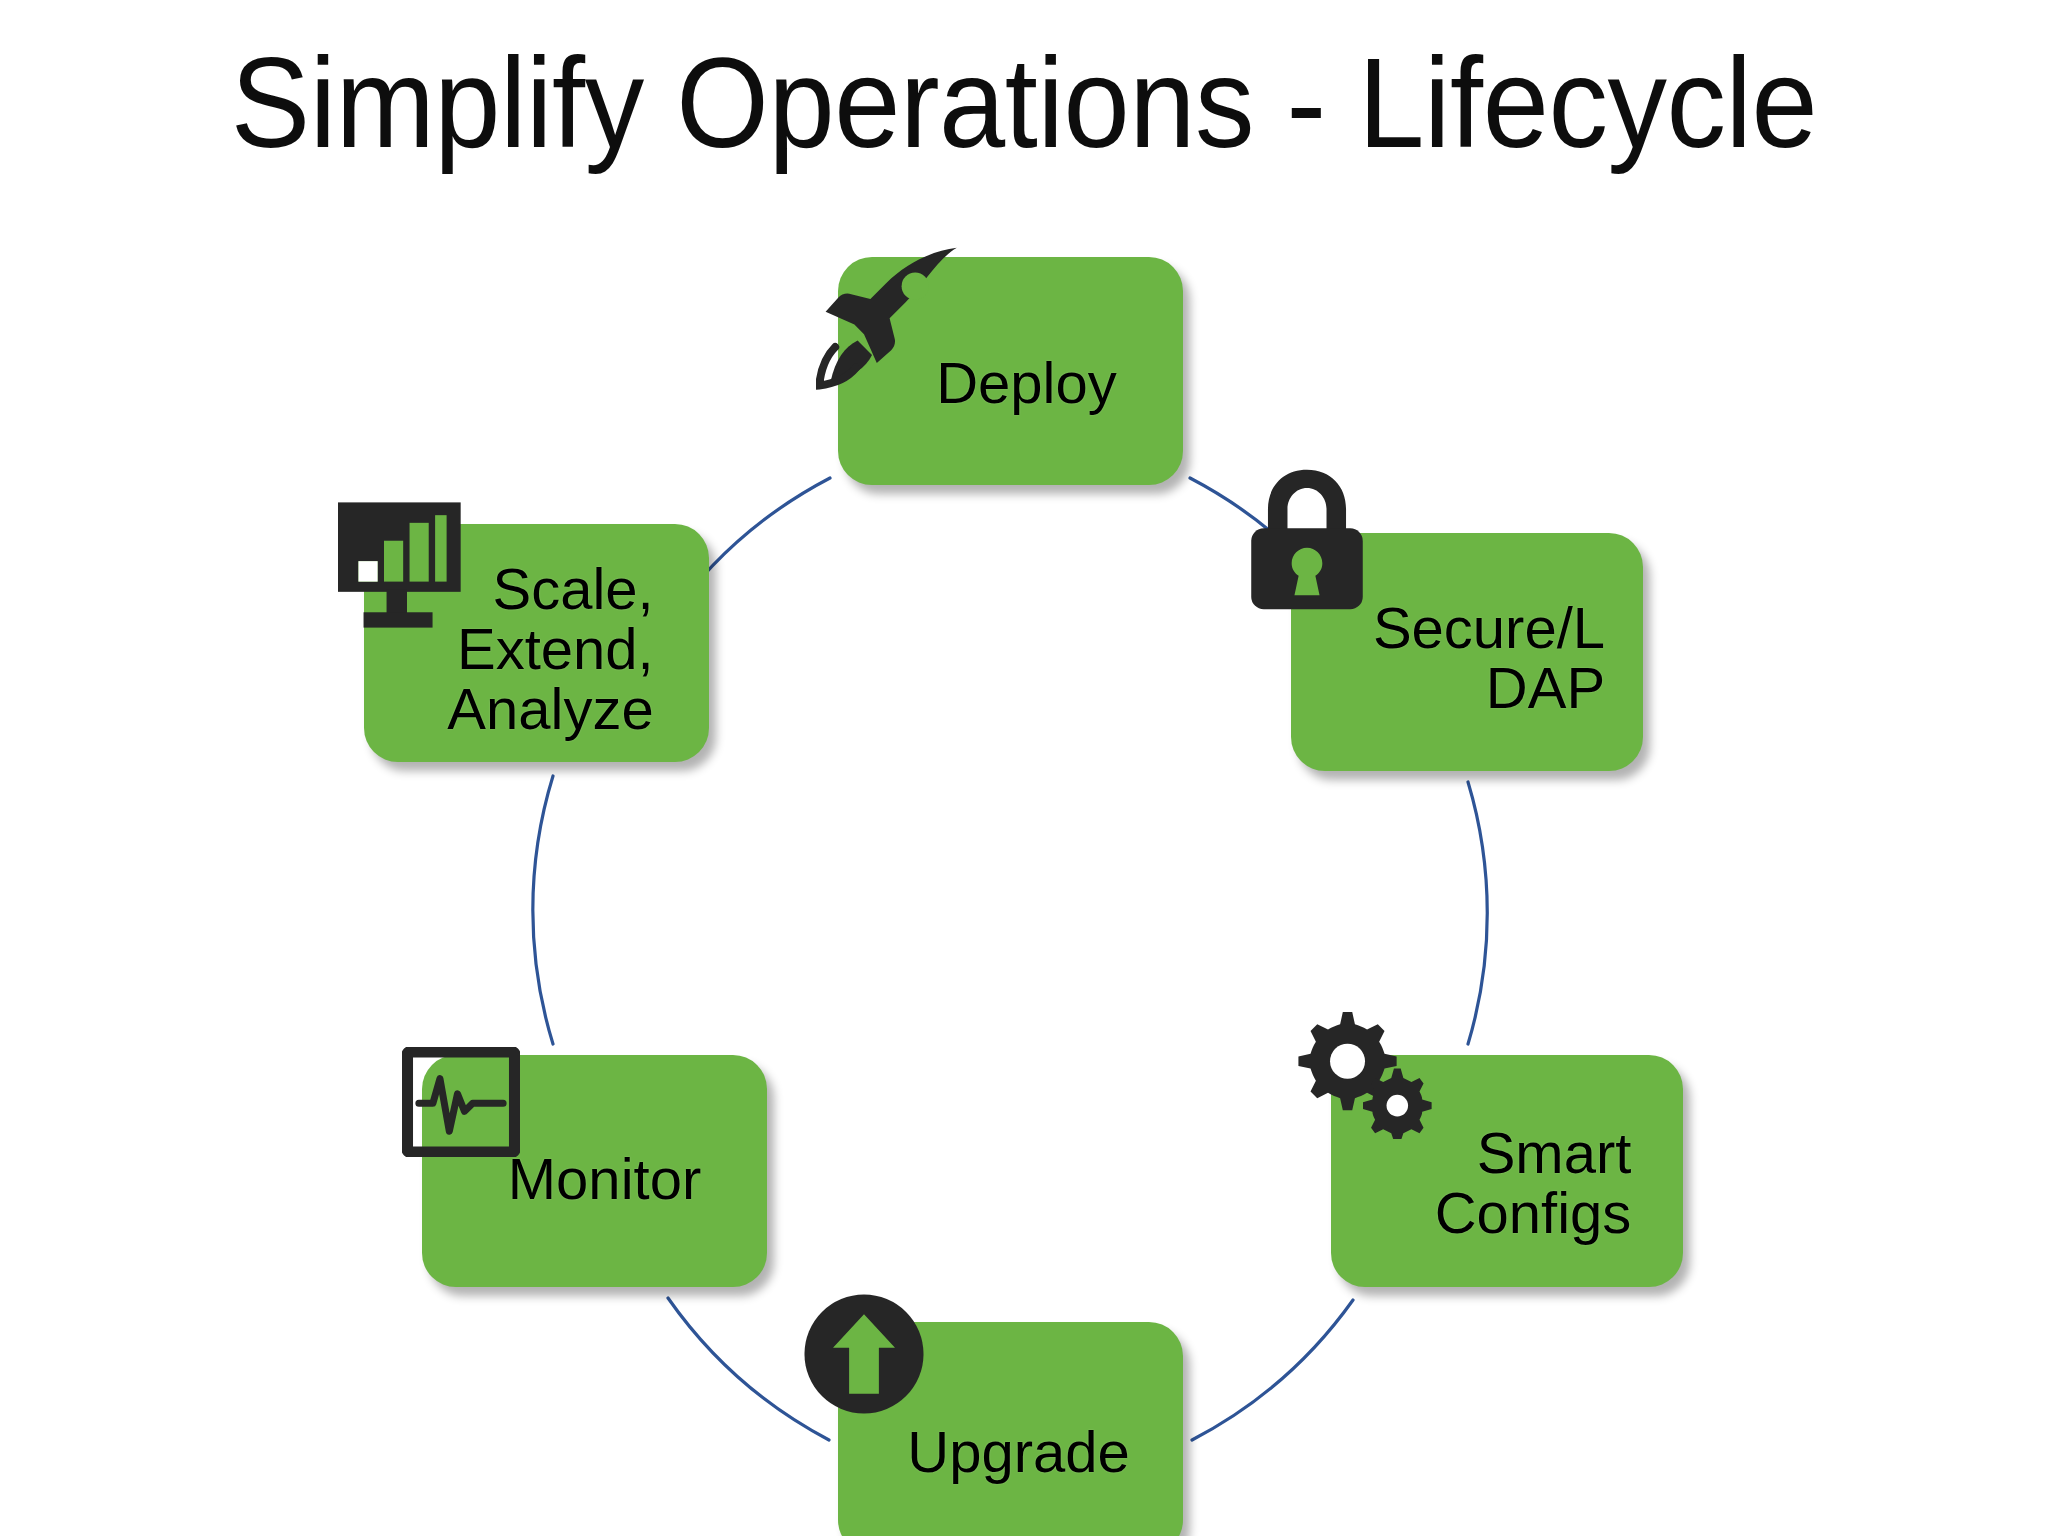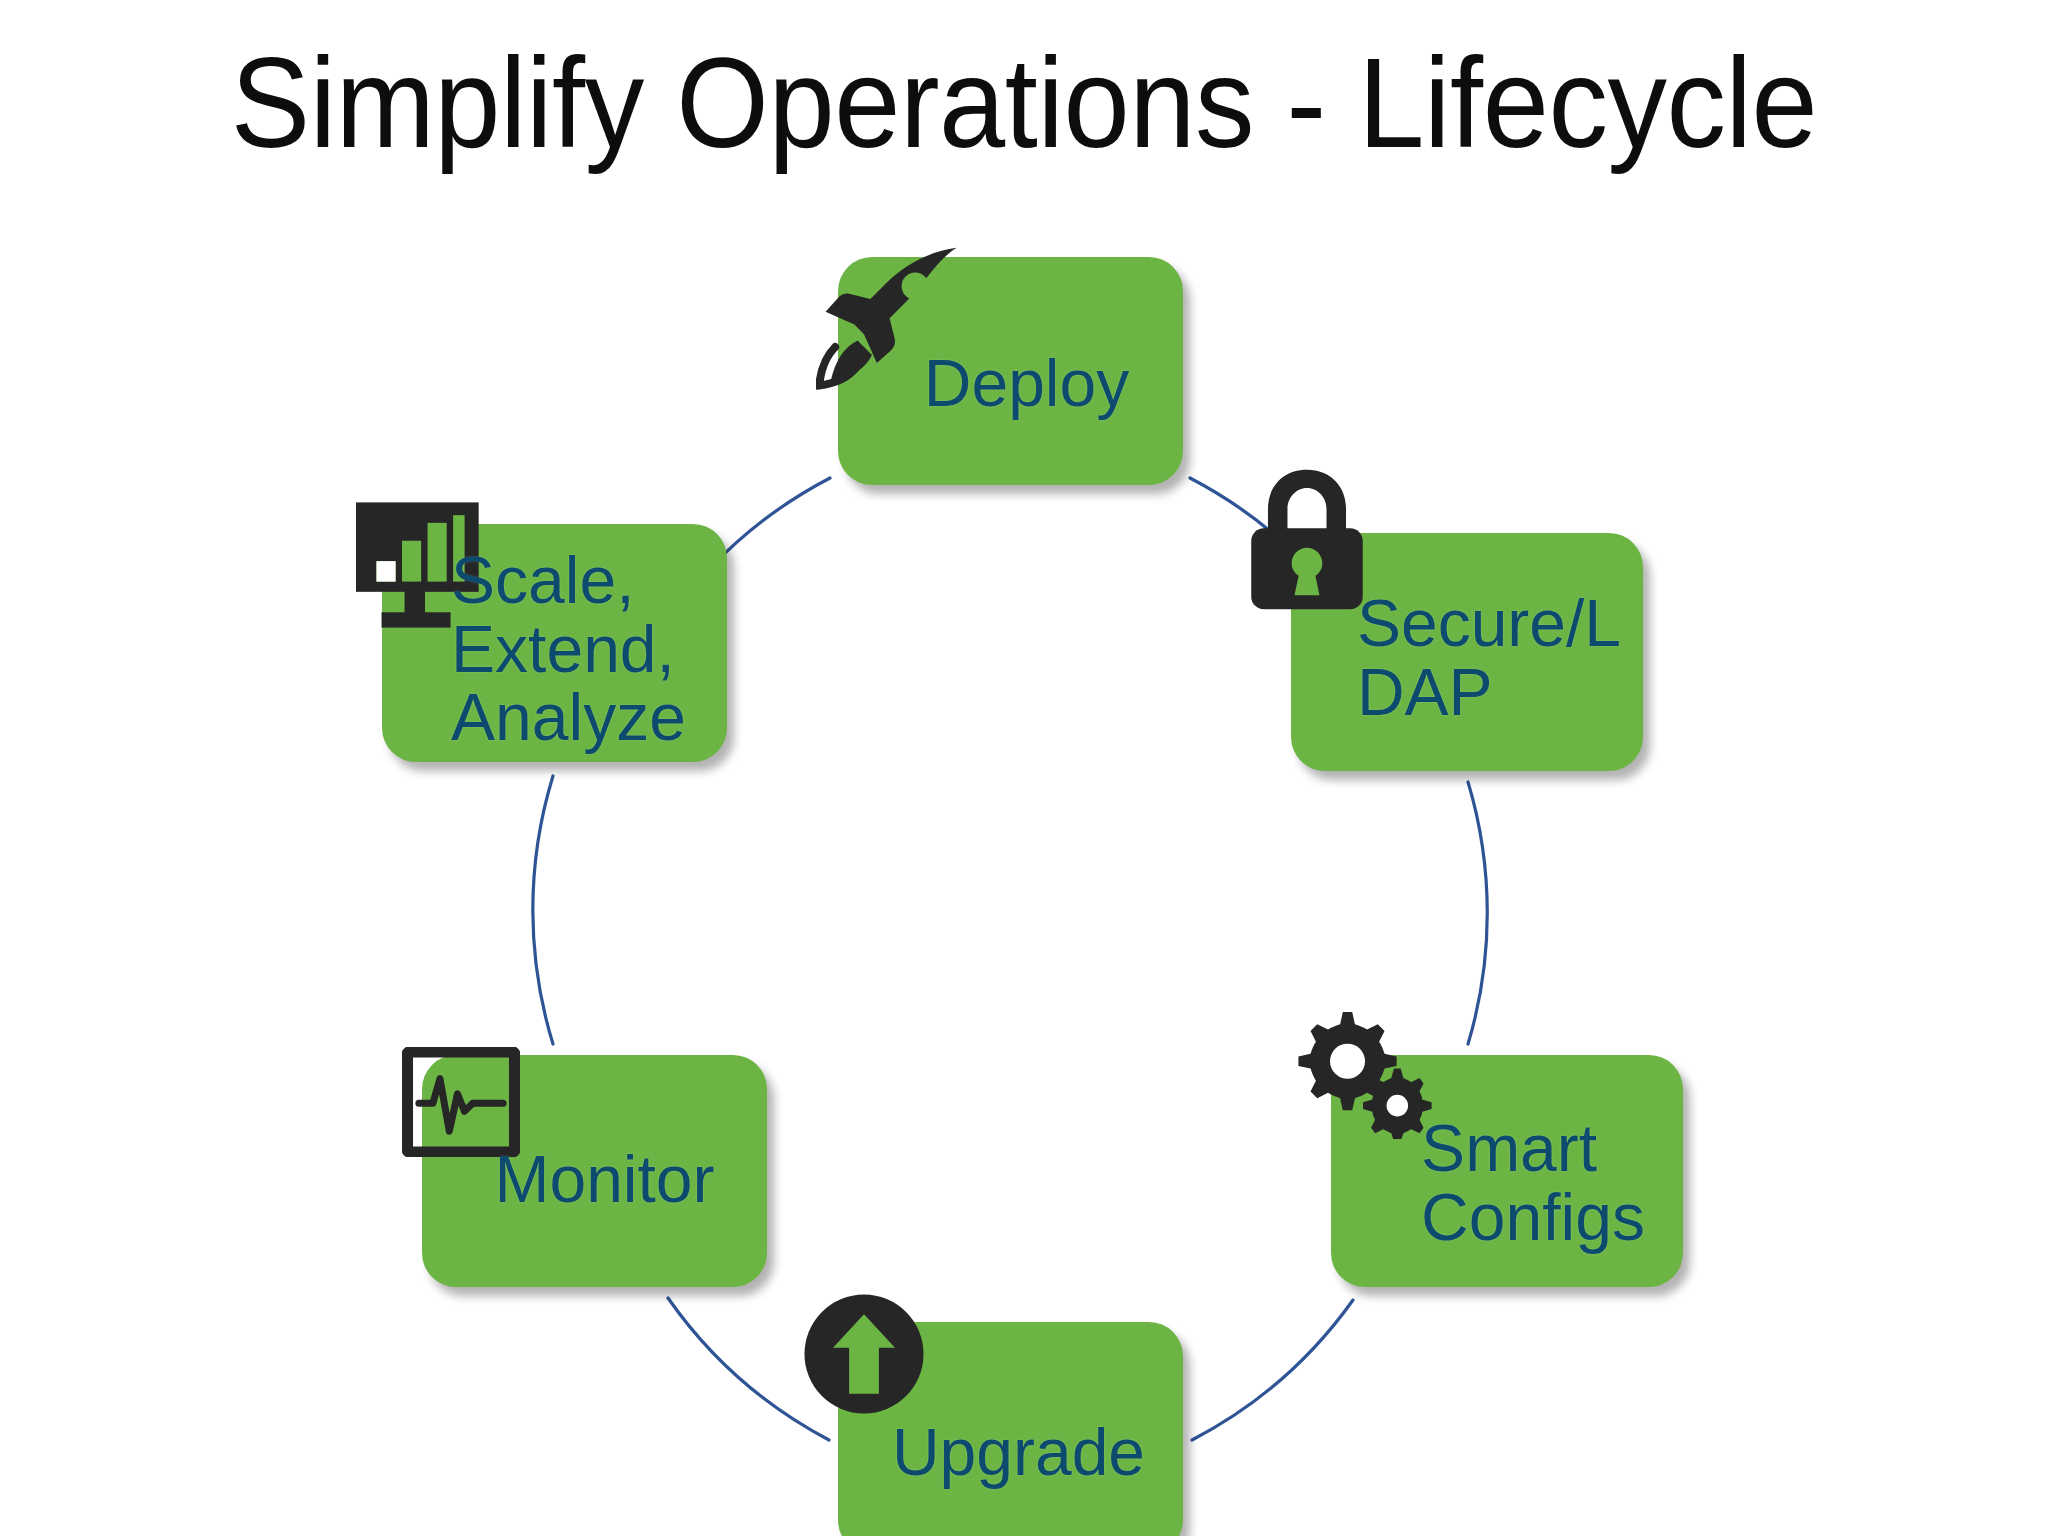--- a/index.html
+++ b/index.html
@@ -68,24 +68,24 @@
     border-radius: 34px;
     box-shadow: 7px 9px 10px rgba(0, 0, 0, 0.30);
     display: flex;
     align-items: center;
     justify-content: center;
     padding: 6px 14px;
   }
 
   .node-label {
     font-family: "Liberation Sans", sans-serif;
-    color: #0c4a6e;
-    font-size: 66px;
+    color: #000000;
+    font-size: 58px;
     line-height: 1.04;
-    text-align: left;
+    text-align: right;
     font-weight: 400;
     white-space: pre-line;
     text-shadow: 0 0 2px rgba(255,255,255,0.25);
   }
 
   
   #node-deploy        { left: 838px;  top: 257px;  width: 345px; height: 228px; }
   #node-deploy .node-label { transform: translate(16px, 12px); }
 
   #node-secure        { left: 1291px; top: 533px;  width: 352px; height: 238px; }
@@ -93,21 +93,21 @@
 
   #node-smart         { left: 1291px; top: 1055px; width: 352px; height: 232px; margin-left: 40px; }
   #node-smart .node-label { transform: translate(26px, 12px); }
 
   #node-upgrade       { left: 838px;  top: 1322px; width: 345px; height: 232px; }
   #node-upgrade .node-label { transform: translate(8px, 14px); }
 
   #node-monitor       { left: 382px;  top: 1055px; width: 345px; height: 232px; margin-left: 40px; }
   #node-monitor .node-label { transform: translate(10px, 8px); }
 
-  #node-scale         { left: 382px;  top: 524px;  width: 345px; height: 238px; }
+  #node-scale         { left: 364px;  top: 524px;  width: 345px; height: 238px; }
   #node-scale .node-label { transform: translate(14px, 6px); }
 
   
   .node-icon {
     position: absolute;
     display: block;
     pointer-events: none;
   }
   .node-icon svg { display: block; }
 

